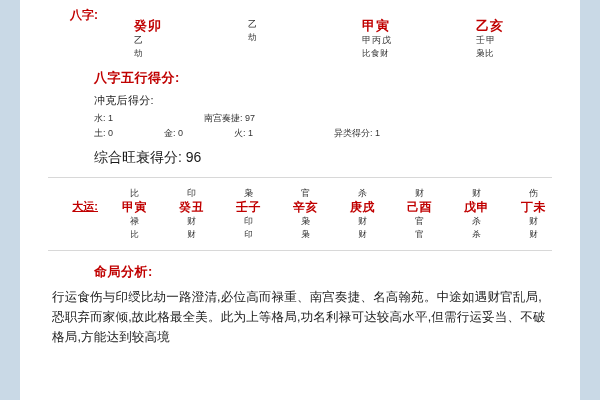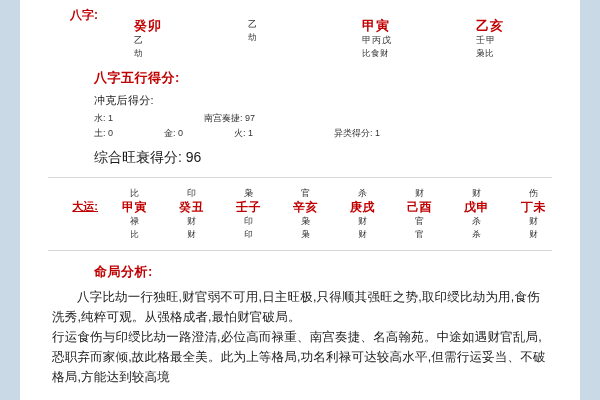--- a/index.html
+++ b/index.html
@@ -325,17 +325,16 @@
         <div class="dy-b1">财</div>
         <div class="dy-b2">财</div>
       </div>
     </div>
   </div>
 
   <hr class="rule">
 
   <h2 class="section analysis">命局分析:</h2>
   <div class="prose">
-    <p>八字比劫一行独旺,财官弱不可用,日主旺极,只得顺其强旺之势,取印绶比劫为用,食伤洗秀,纯粹可观。从强格成者,最怕财官破局。</p>
     <p class="noindent">行运食伤与印绶比劫一路澄清,必位高而禄重、南宫奏捷、名高翰苑。中途如遇财官乱局,恐职弃而家倾,故此格最全美。此为上等格局,功名利禄可达较高水平,但需行运妥当、不破格局,方能达到较高境</p>
   </div>
 
 </div>
 
 </body></html>

